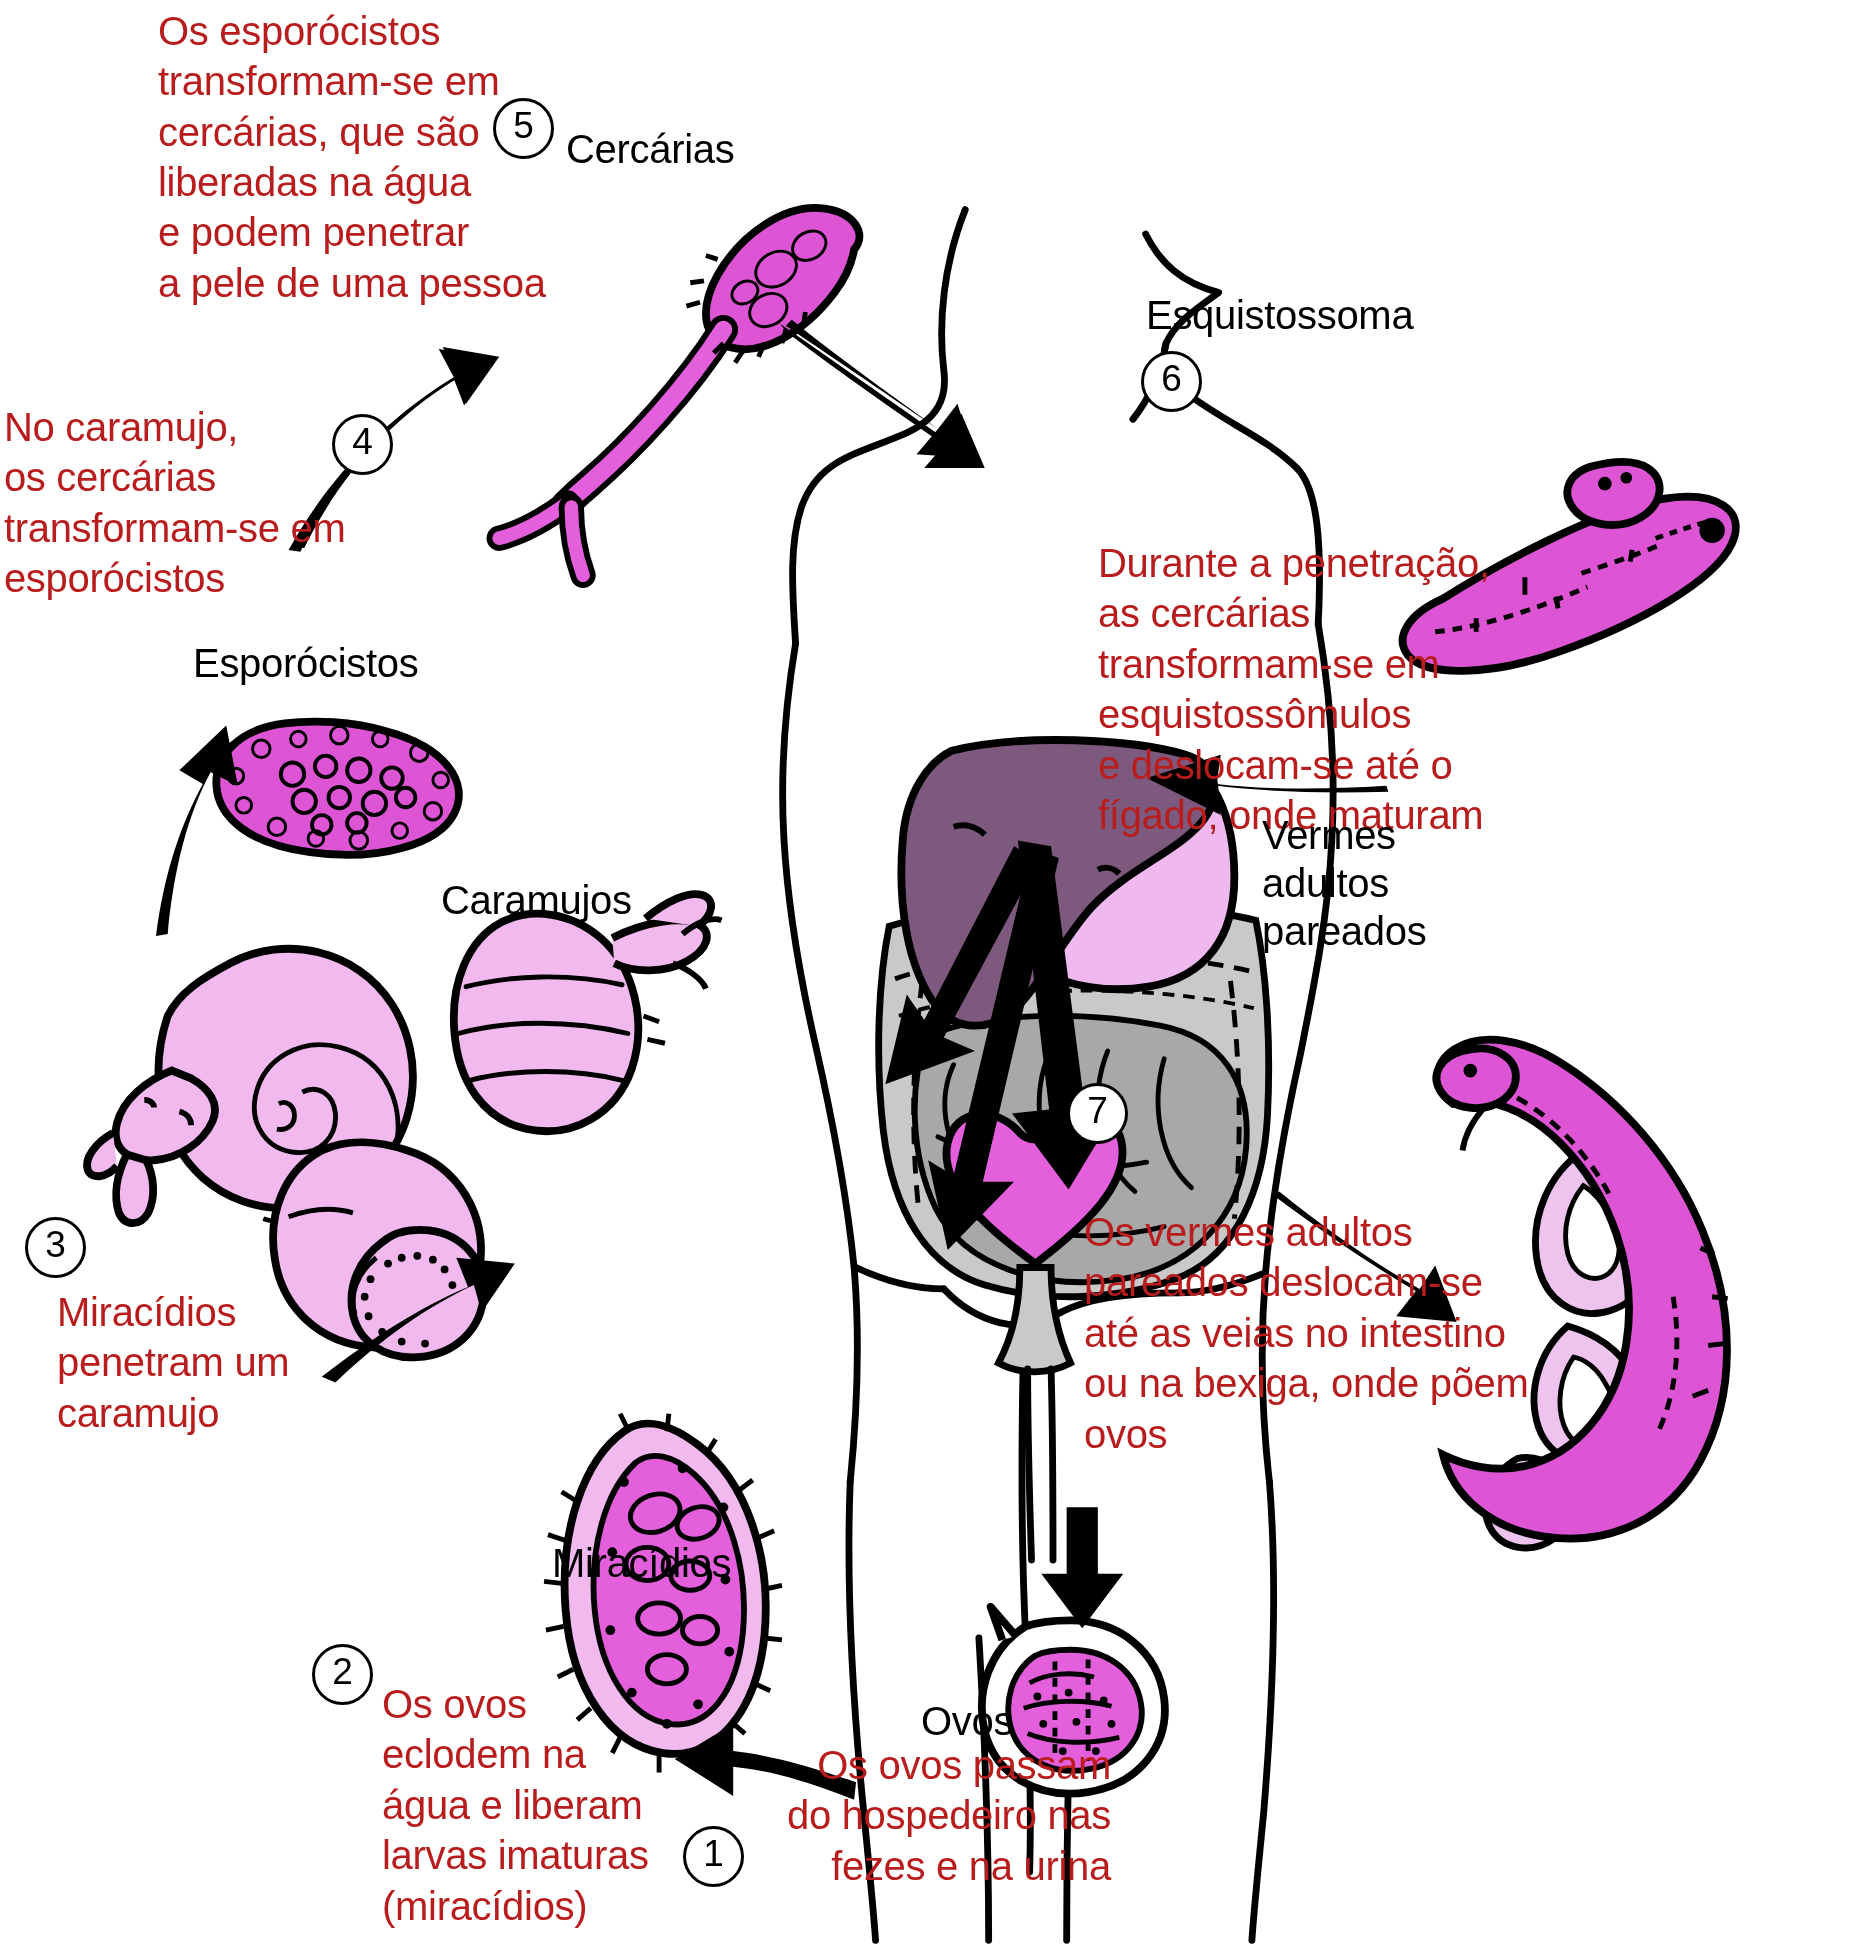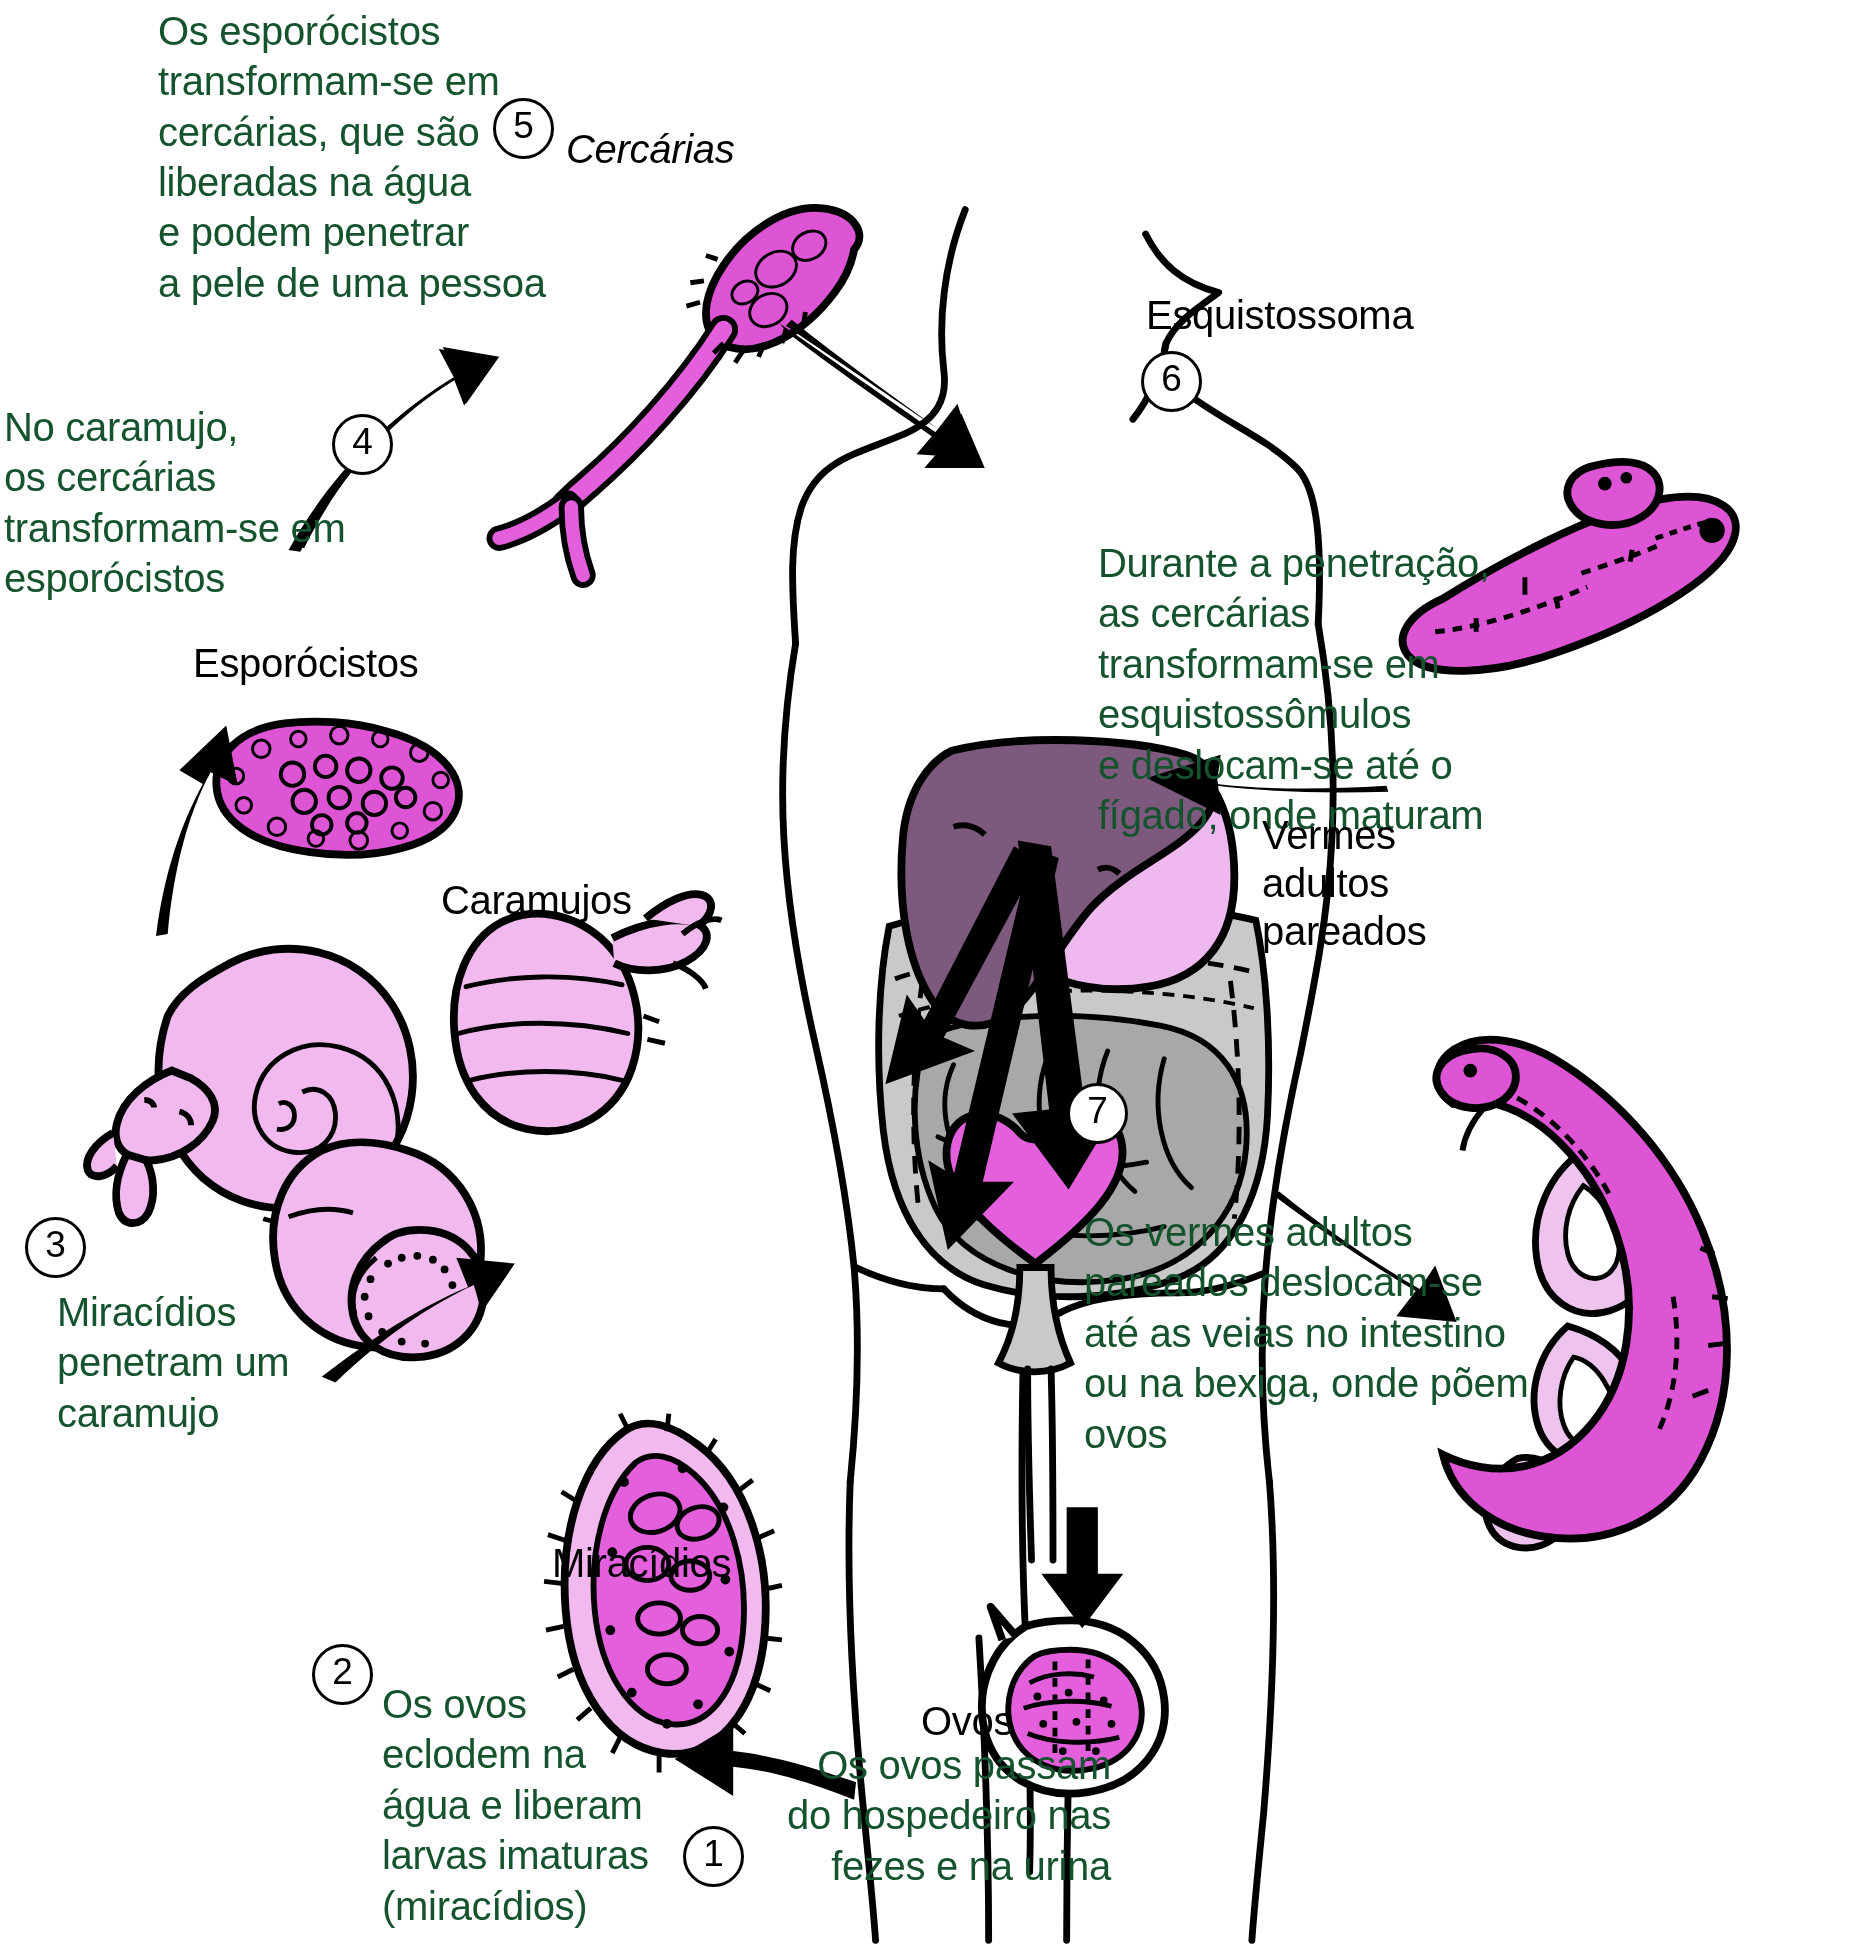--- a/index.html
+++ b/index.html
@@ -11,21 +11,21 @@
     position:relative;
     width:1872px;
     height:1950px;
     background:#ffffff;
     overflow:hidden;
   }
   .txt{
     position:absolute;
     font-size:40px;
     line-height:1.26;
-    color:#14532d;
+    color:#b91c1c;
     white-space:pre-line;
     letter-spacing:-0.3px;
   }
   .lbl{
     position:absolute;
     font-size:40px;
     line-height:1.2;
     color:#000;
     white-space:pre-line;
     letter-spacing:-0.3px;
@@ -420,21 +420,21 @@
   </svg>
 
   <div class="txt" style="left:158px; top:5.9px; width:410px;">Os esporócistos
 transformam-se em
 cercárias, que são
 liberadas na água
 e podem penetrar
 a pele de uma pessoa</div>
   <div class="stepnum" style="left:493px; top:98px;">5</div>
 
-  <div class="lbl" style="left:566px; top:125px;font-style:italic;">Cercárias</div>
+  <div class="lbl" style="left:566px; top:125px;">Cercárias</div>
 
   <div class="txt" style="left:3.9px; top:402px; width:419px;">No caramujo,
 os cercárias
 transformam-se em
 esporócistos</div>
   <div class="stepnum" style="left:332px; top:414px;">4</div>
 
   <div class="lbl" style="left:193px; top:639px;">Esporócistos</div>
 
   <div class="lbl" style="left:441px; top:876px;">Caramujos</div>

